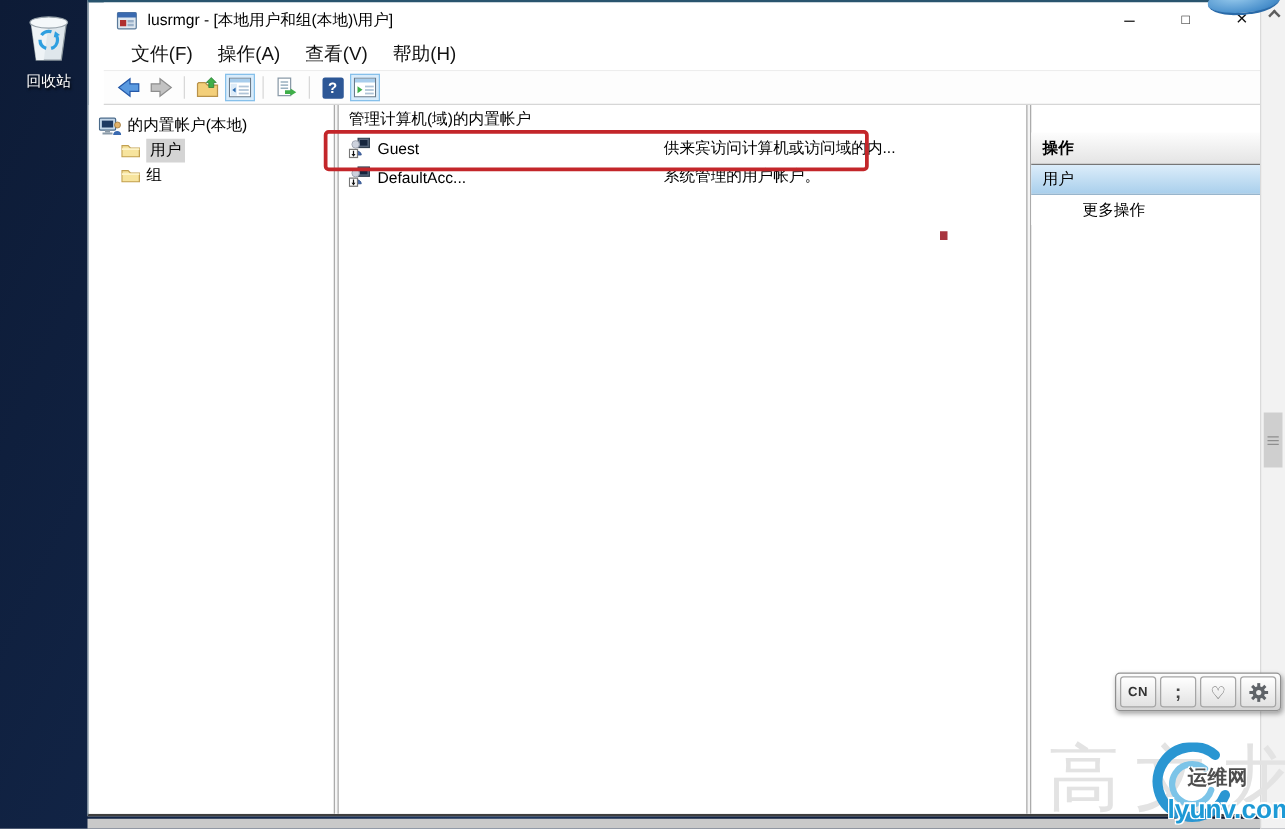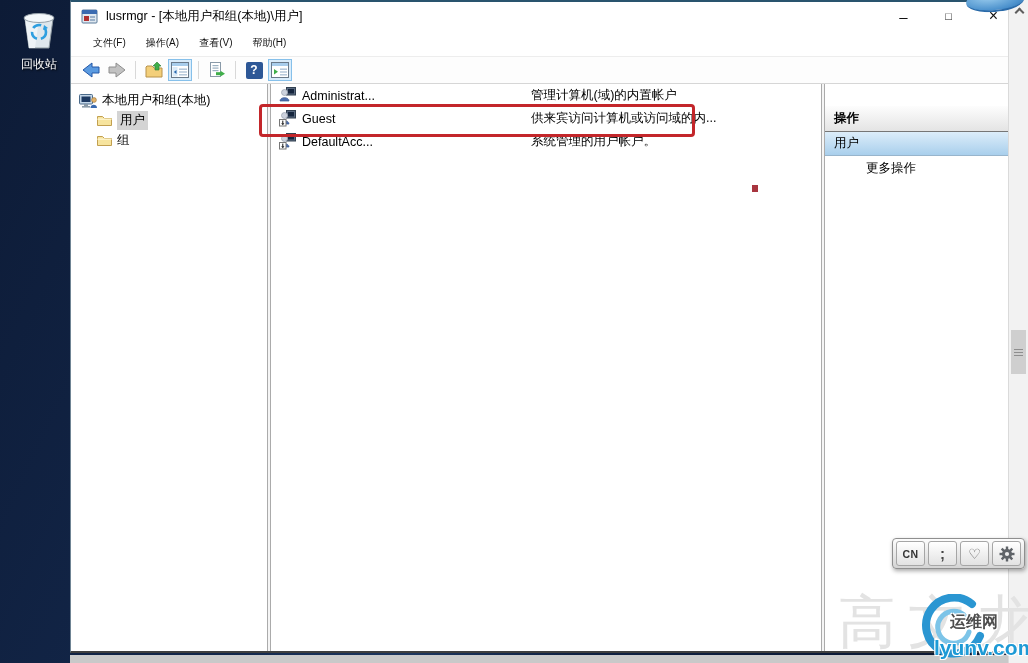--- a/index.html
+++ b/index.html
@@ -14,36 +14,37 @@
 
   
   .recycle-bin { position:absolute; left:8px; top:6px; width:62px; text-align:center; cursor:default; }
   .recycle-bin .label { color:#fff; font-size:12px; margin-top:2px; text-shadow:1px 1px 2px #000; }
 
   
   .window {
     position:absolute; left:70px; top:0; width:958px; height:653px;
     background:#fff; border-top:2px solid #29546e; border-left:1px solid #6f8494;
     border-bottom:2px solid #3f3f3f;
+    padding-left:12px;
   }
   .bottom-strip { position:absolute; left:70px; top:655px; width:958px; height:8px; background:#c9c9c9; }
 
   .title-bar { position:relative; height:28px; background:#fff; display:flex; align-items:center; }
   .title-bar .app-icon { margin-left:10px; width:17px; height:17px; }
   .title-text { margin-left:8px; font-size:12.5px; color:#000; white-space:nowrap; }
   .win-controls { position:absolute; right:12px; top:0; height:28px; display:flex; }
   .win-btn { width:45px; height:28px; display:flex; align-items:center; justify-content:center;
              font-size:13px; color:#111; cursor:pointer; }
   .win-btn.min { font-size:15px; }
   .win-btn.max { font-size:11px; }
   .win-btn.close { font-size:16px; }
 
   .menu-bar { height:27px; display:flex; align-items:center; padding-left:12px;
               border-bottom:1px solid #ededed; background:#fff; }
-  .menu-item { font-size:10px; color:#111; padding:3px 10px; cursor:default; }
+  .menu-item { font-size:15px; color:#111; padding:3px 10px; cursor:default; }
 
   .toolbar { height:27px; display:flex; align-items:center; padding-left:8px; gap:2px;
              border-bottom:1px solid #d6d6d6; background:#fdfdfd; }
   .tb-btn { width:24px; height:22px; display:flex; align-items:center; justify-content:center; }
   .tb-btn.active { background:#d9ecfb; border:1px solid #86c0ea; }
   .tb-sep { width:1px; height:18px; background:#d8d8d8; margin:0 4px; }
   .help-box { width:17px; height:17px; background:#2d5796; border-radius:2px; color:#fff;
               font-weight:bold; font-size:12px; display:flex; align-items:center; justify-content:center; }
 
   .win-body { position:absolute; top:82px; left:0; right:0; bottom:0; display:flex; background:#fff; }
@@ -228,21 +229,21 @@
           <span class="icon">
             <svg width="18" height="17" viewBox="0 0 18 17">
               <rect x="0.5" y="2.5" width="13" height="9.5" rx="1" fill="#c3d6e8" stroke="#4a6a8a"></rect>
               <rect x="2.5" y="4.5" width="9" height="5.5" fill="#1e3a62"></rect>
               <rect x="5" y="12" width="4" height="2" fill="#8a9aa8"></rect>
               <rect x="3" y="14" width="8" height="1.6" fill="#8a9aa8"></rect>
               <circle cx="15" cy="8" r="2.4" fill="#e2b26a" stroke="#9a7336" stroke-width="0.6"></circle>
               <path d="M11.5,16 C11.5,11.8 18,11.8 18,16 Z" fill="#3a6ab0"></path>
             </svg>
           </span>
-          <span class="tree-label">本地用户和组(本地)</span>
+          <span class="tree-label">的内置帐户(本地)</span>
         </div>
         <div class="tree-row tree-child">
           <span class="icon">
             <svg width="15" height="12" viewBox="0 0 15 12">
               <path d="M0.5,2.5 L5.5,2.5 L7.5,4.5 L14.5,4.5 L14.5,11.5 L0.5,11.5 Z" fill="#f7e49e" stroke="#c2a050"></path>
               <path d="M0.5,4.5 L14.5,4.5 L14.5,6 L0.5,6 Z" fill="#fdf3c8"></path>
             </svg>
           </span>
           <span class="tree-label selected">用户</span>
         </div>
@@ -255,29 +256,20 @@
           </span>
           <span class="tree-label">组</span>
         </div>
       </div>
 
       <div class="pane-divider"></div>
 
       <div class="list-pane">
 
         <div class="list-row">
-          <span class="cell-name">
-            <svg width="17" height="17" viewBox="0 0 17 17">
-              <rect x="7.5" y="0.5" width="9" height="7.5" fill="#5a6a80" stroke="#324050"></rect>
-              <rect x="9" y="2" width="6" height="4.5" fill="#16263e"></rect>
-              <circle cx="5.5" cy="5.5" r="3" fill="#cdd2dd" stroke="#9aa0ae" stroke-width="0.7"></circle>
-              <path d="M1,14 C1,9.5 10,9.5 10,14 Z" fill="#4d6fae" stroke="#31518c" stroke-width="0.7"></path>
-            </svg>
-            <span>Administrat...</span>
-          </span>
           <span class="cell-desc">管理计算机(域)的内置帐户</span>
         </div>
 
         <div class="list-row">
           <span class="cell-name">
             <svg width="17" height="17" viewBox="0 0 17 17">
               <rect x="7.5" y="0.5" width="9" height="7.5" fill="#5a6a80" stroke="#324050"></rect>
               <rect x="9" y="2" width="6" height="4.5" fill="#16263e"></rect>
               <circle cx="5.5" cy="5.5" r="3" fill="#cdd2dd" stroke="#9aa0ae" stroke-width="0.7"></circle>
               <path d="M1,14 C1,9.5 10,9.5 10,14 Z" fill="#4d6fae" stroke="#31518c" stroke-width="0.7"></path>

